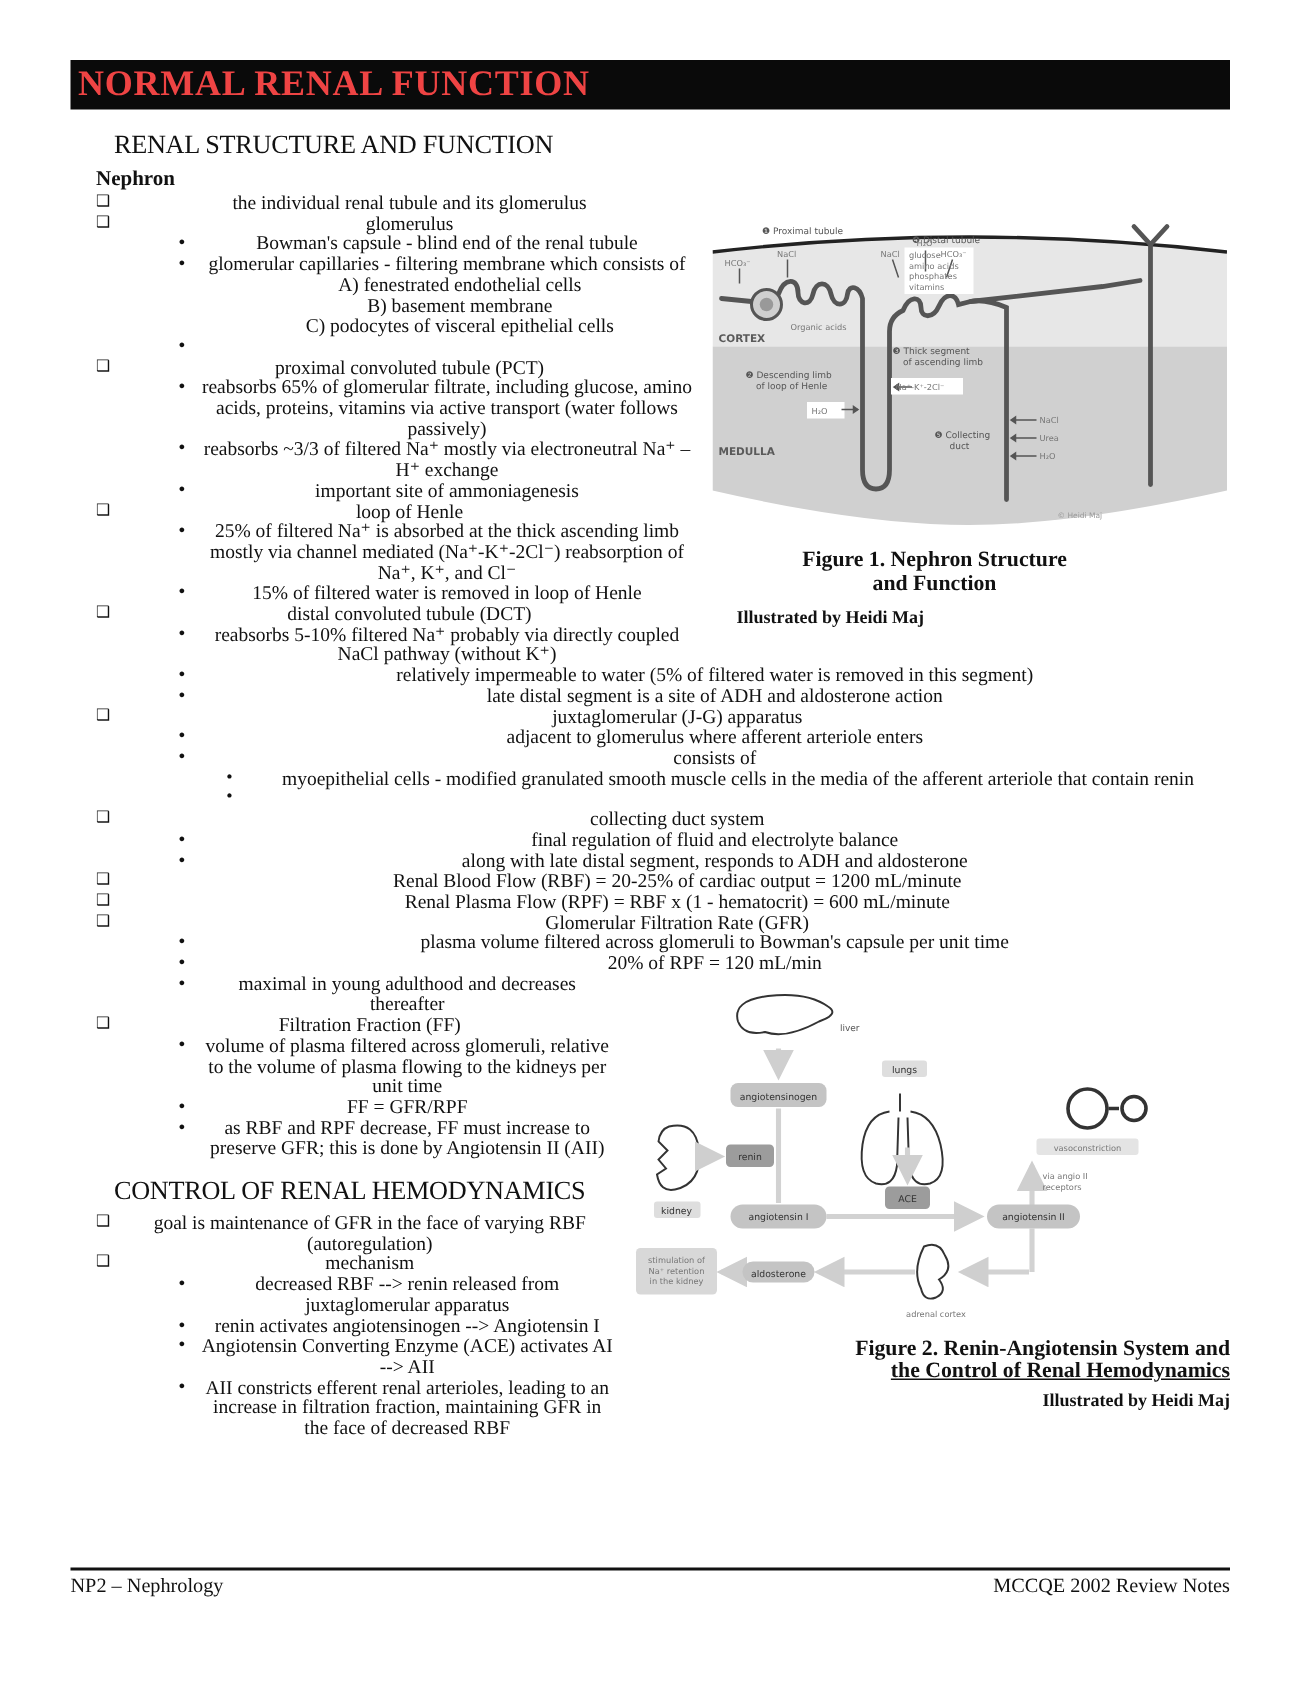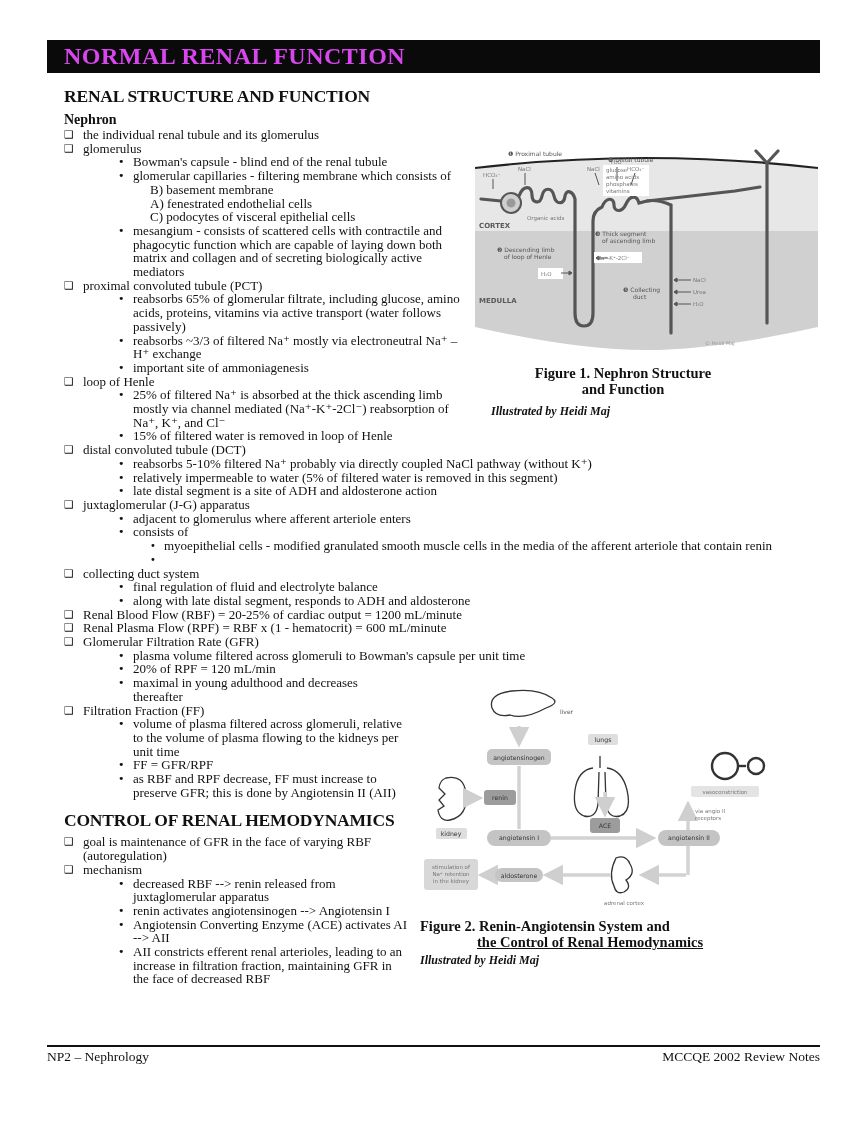--- a/index.html
+++ b/index.html
@@ -1,42 +1,42 @@
 <!DOCTYPE html>
 <html><head>
 <meta charset="utf-8">
 <style>
   html,body{margin:0;padding:0;background:#ffffff;}
   .page{position:relative;width:866px;height:1122px;background:#ffffff;overflow:hidden;
         font-family:"Liberation Serif","DejaVu Serif",serif;color:#111;}
   
   .banner{position:absolute;left:47px;top:40px;width:773px;height:33px;background:#0a0a0a;}
-  .banner .t{color:#d946ef;font-size:24px;font-weight:bold;line-height:33px;padding-left:17px;
+  .banner .t{color:#ef4444;font-size:24px;font-weight:bold;line-height:33px;padding-left:5px;
              letter-spacing:0.5px;font-family:"Liberation Serif","DejaVu Serif",serif;}
   
   .content{position:absolute;left:64px;top:86px;width:756px;}
-  h2{font-size:17.5px;font-weight:bold;margin:0 0 4px 0;padding:0;letter-spacing:-0.2px;}
+  h2{font-size:17.5px;font-weight:normal;margin:0 0 4px 12px;padding:0;letter-spacing:-0.2px;}
   h2.sp{margin-top:11px;}
   h3{font-size:14px;font-weight:bold;margin:5px 0 0 0;padding:0;}
   .li{display:flex;font-size:13px;line-height:13.7px;}
   .li .mk{flex:0 0 auto;font-family:"DejaVu Sans",sans-serif;}
   .lvl1 .mk{width:19px;font-size:10.5px;}
   .lvl2{padding-left:54px;} .lvl2 .mk{width:15px;font-size:11px;}
   .lvl3{padding-left:86px;} .lvl3 .mk{width:14px;font-size:10px;}
   .lvlA{padding-left:86px;} .lvlA .mk{width:0;overflow:hidden;}
-  .li .tx{flex:1 1 auto;}
+  .li .tx{flex:1 1 auto;text-align:center;}
   
   .fig1{float:right;width:345px;margin:0 0 4px 12px;}
   .fig1 svg{display:block;margin-top:30px;}
   .figcap{font-weight:bold;font-size:14.5px;line-height:15.5px;margin-top:8px;}
   .fig1 .figcap{width:260px;margin-left:18px;text-align:center;}
-  .figcredit{font-style:italic;font-weight:bold;font-size:12px;margin-top:7px;}
+  .figcredit{font-weight:bold;font-size:12px;margin-top:7px;}
   .fig1 .figcredit{margin-left:16px;}
   
-  .fig2{float:right;width:400px;margin:2px 0 0 10px;}
+  .fig2{float:right;width:400px;margin:2px 0 0 10px;text-align:right;}
   .fig2 svg{display:block;}
   .fig2 .figcap{margin-top:6px;}
   .fig2 .cap2{margin-left:57px;text-decoration:underline;}
   .fig2 .figcredit{margin-left:0;margin-top:3px;}
   
   .footer{position:absolute;left:47px;top:1045px;width:773px;border-top:2px solid #111;}
   .footer .row{display:flex;justify-content:space-between;font-size:13.5px;padding-top:2px;}
   
   text{font-family:"DejaVu Sans",sans-serif;fill:#555;}
   .lbl6{font-size:6px;} .lbl55{font-size:5.5px;fill:#777;} .lbl7b{font-size:7px;font-weight:bold;fill:#5a5a5a;}
@@ -142,33 +142,32 @@
           <div class="li lvl2">
             <span class="mk">•</span>
             <span class="tx">Bowman's capsule - blind end of the renal tubule</span>
           </div>
           <div class="li lvl2">
             <span class="mk">•</span>
             <span class="tx">glomerular capillaries - filtering membrane which consists of</span>
           </div>
           <div class="li lvlA">
             <span class="mk"></span>
-            <span class="tx">B) basement membrane</span>
+            <span class="tx">A) fenestrated endothelial cells</span>
           </div>
           <div class="li lvlA">
             <span class="mk"></span>
-            <span class="tx">A) fenestrated endothelial cells</span>
+            <span class="tx">B) basement membrane</span>
           </div>
           <div class="li lvlA">
             <span class="mk"></span>
             <span class="tx">C) podocytes of visceral epithelial cells</span>
           </div>
           <div class="li lvl2">
             <span class="mk">•</span>
-            <span class="tx">mesangium - consists of scattered cells with contractile and phagocytic function which are capable of laying down both matrix and collagen and of secreting biologically active mediators</span>
           </div>
           <div class="li lvl1">
             <span class="mk">❑</span>
             <span class="tx">proximal convoluted tubule (PCT)</span>
           </div>
           <div class="li lvl2">
             <span class="mk">•</span>
             <span class="tx">reabsorbs 65% of glomerular filtrate, including glucose, amino acids, proteins, vitamins via active transport (water follows passively)</span>
           </div>
           <div class="li lvl2">

